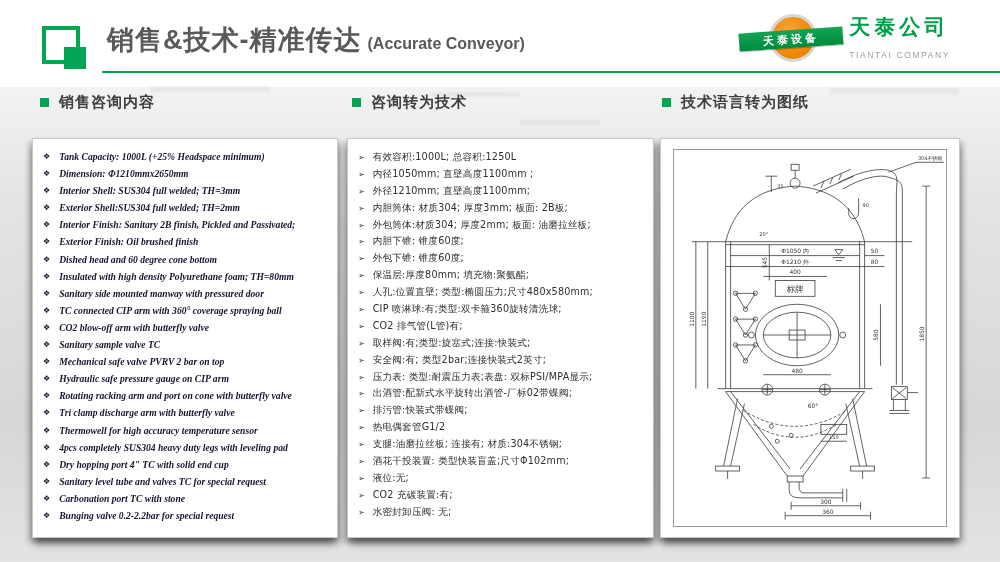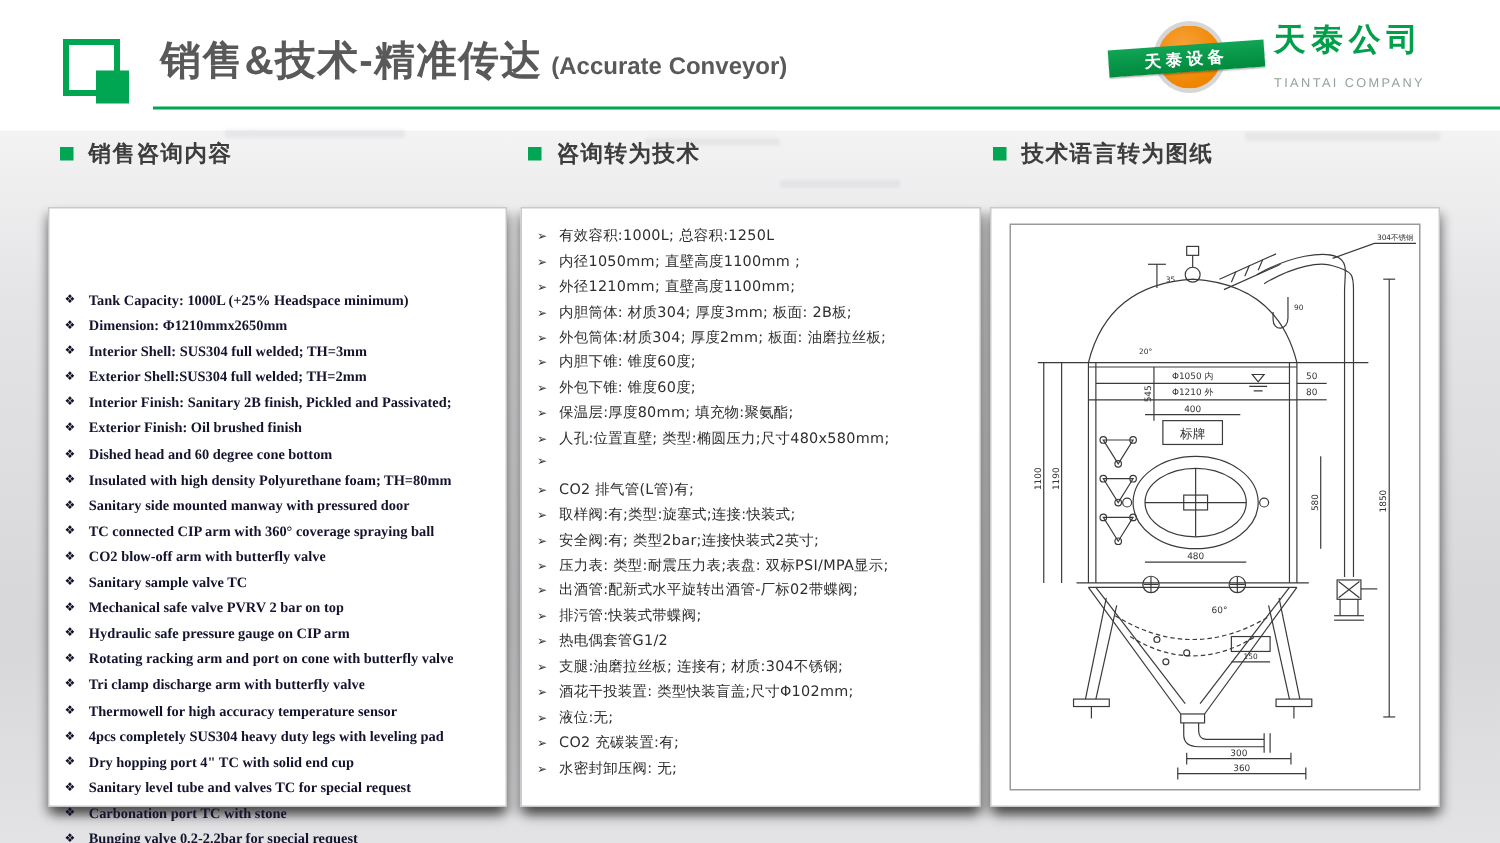--- a/index.html
+++ b/index.html
@@ -36,22 +36,22 @@
   
   .card{position:absolute;top:138px;height:398px;background:#ffffff;border:1px solid #c9c9c9;
     box-shadow:0 7px 8px -2px rgba(0,0,0,.45),3px 4px 6px rgba(0,0,0,.22),-3px 4px 6px rgba(0,0,0,.22);}
   #card1{left:32px;width:304px;}
   #card2{left:347px;width:305px;}
   #card3{left:660px;width:298px;}
   
   ul.speclist{list-style:none;margin:0;padding:12px 8px 0 10px;}
   #card1 li{display:flex;gap:9px;align-items:baseline;height:17.1px;}
   #card1 .mk{font-size:8px;color:#101028;flex:0 0 auto;transform:translateY(-1px);}
-  #card1 .tx{font-family:"Liberation Serif",serif;font-weight:700;font-size:9.6px;
-    color:#14142e;white-space:nowrap;overflow:hidden;margin-top:44px;}
+  #card1 .tx{font-family:"Liberation Serif",serif;font-style:italic;font-weight:700;font-size:9.6px;
+    color:#14142e;white-space:nowrap;overflow:hidden;}
   #card2 li{display:flex;gap:8px;align-items:baseline;height:16.9px;}
   #card2 .mk{font-size:8px;color:#333;flex:0 0 auto;}
   #card2 .tx{font-family:"DejaVu Sans",sans-serif;font-size:9.6px;color:#2e2e2e;letter-spacing:.2px;
     white-space:nowrap;overflow:hidden;}
   
   .draw-frame{position:absolute;left:12px;top:10px;right:12px;bottom:10px;border:1px solid #9a9a9a;}
   .draw-frame svg{width:100%;height:100%;display:block;}
   .dwg text{font-family:"DejaVu Sans",sans-serif;font-size:6px;fill:#333;}
   .dwg .tiny{font-size:5px;}
   .dwg .np{font-size:8.5px;}
@@ -252,20 +252,21 @@
         <span class="tx">保温层:厚度80mm; 填充物:聚氨酯;</span>
       </li>
 
       <li>
         <span class="mk">➢</span>
         <span class="tx">人孔:位置直壁; 类型:椭圆压力;尺寸480x580mm;</span>
       </li>
 
       <li>
         <span class="mk">➢</span>
+        <span class="tx">CIP 喷淋球:有;类型:双卡箍360旋转清洗球;</span>
       </li>
 
       <li>
         <span class="mk">➢</span>
         <span class="tx">CO2 排气管(L管)有;</span>
       </li>
 
       <li>
         <span class="mk">➢</span>
         <span class="tx">取样阀:有;类型:旋塞式;连接:快装式;</span>

